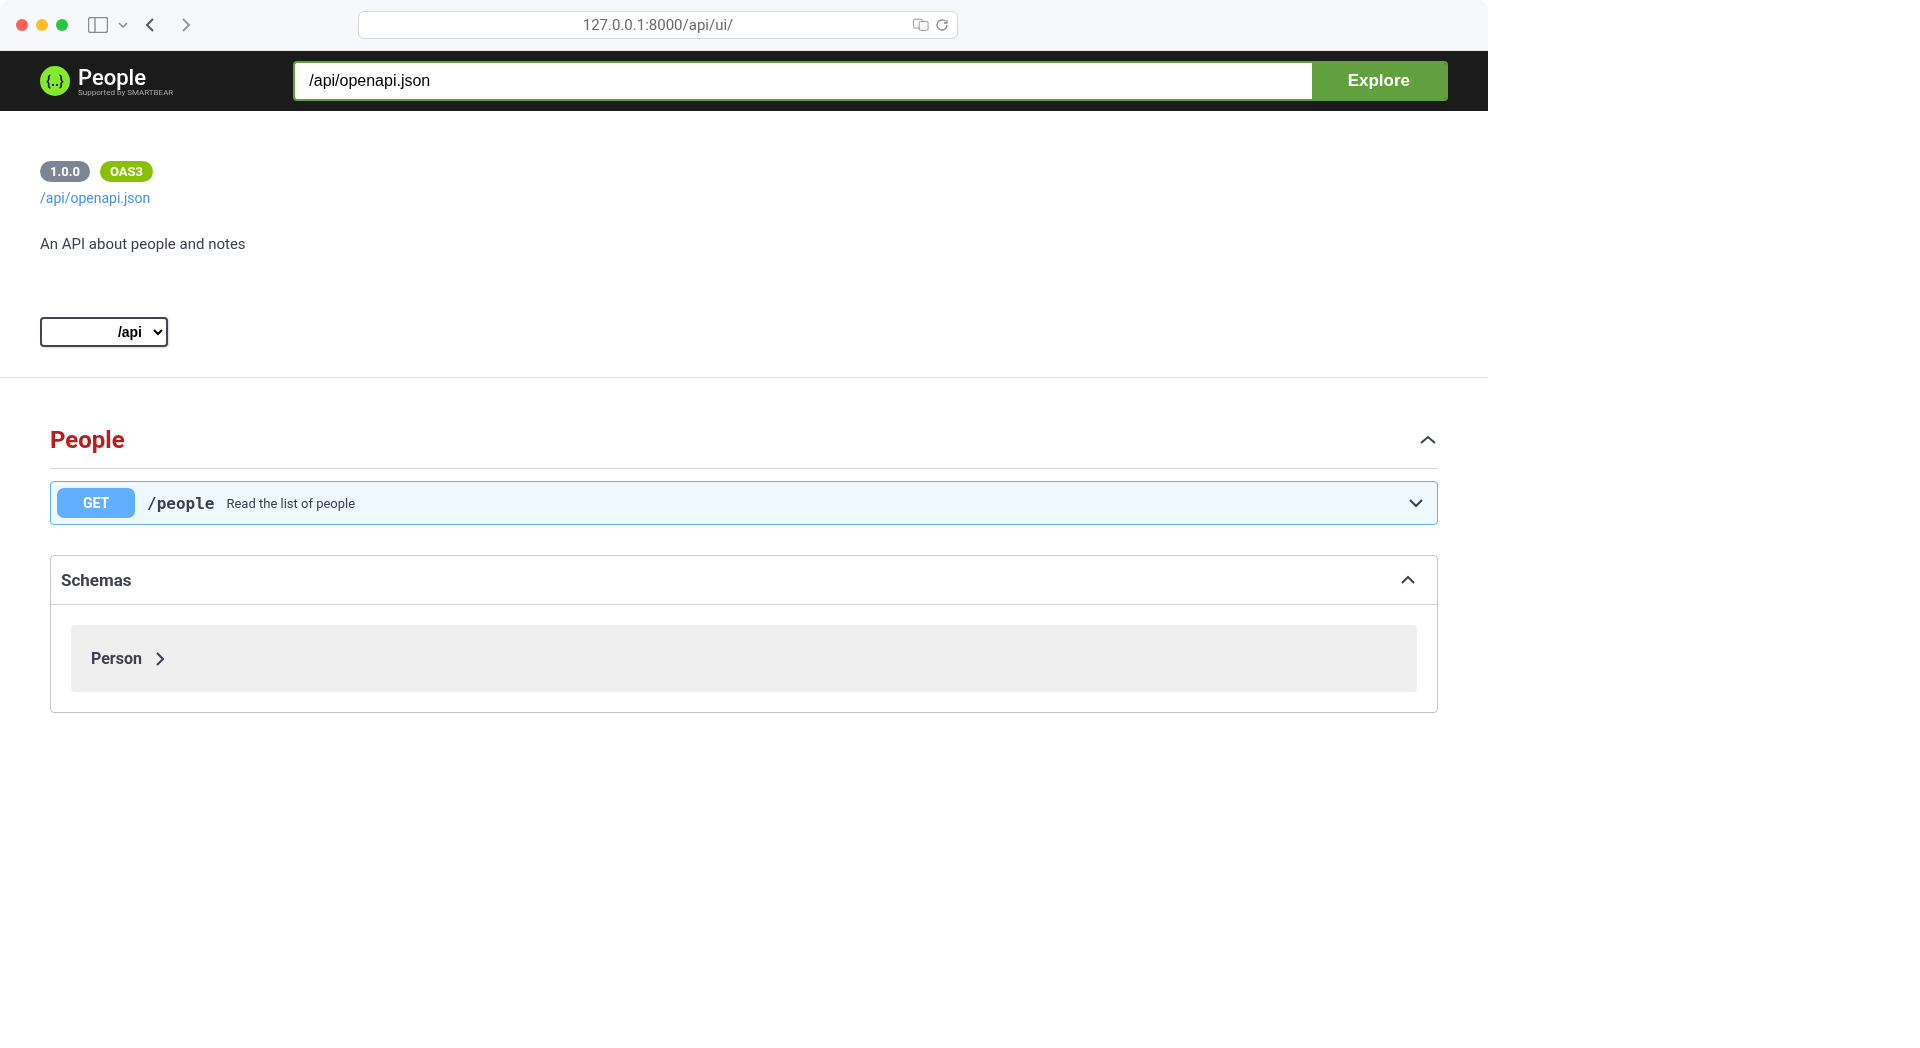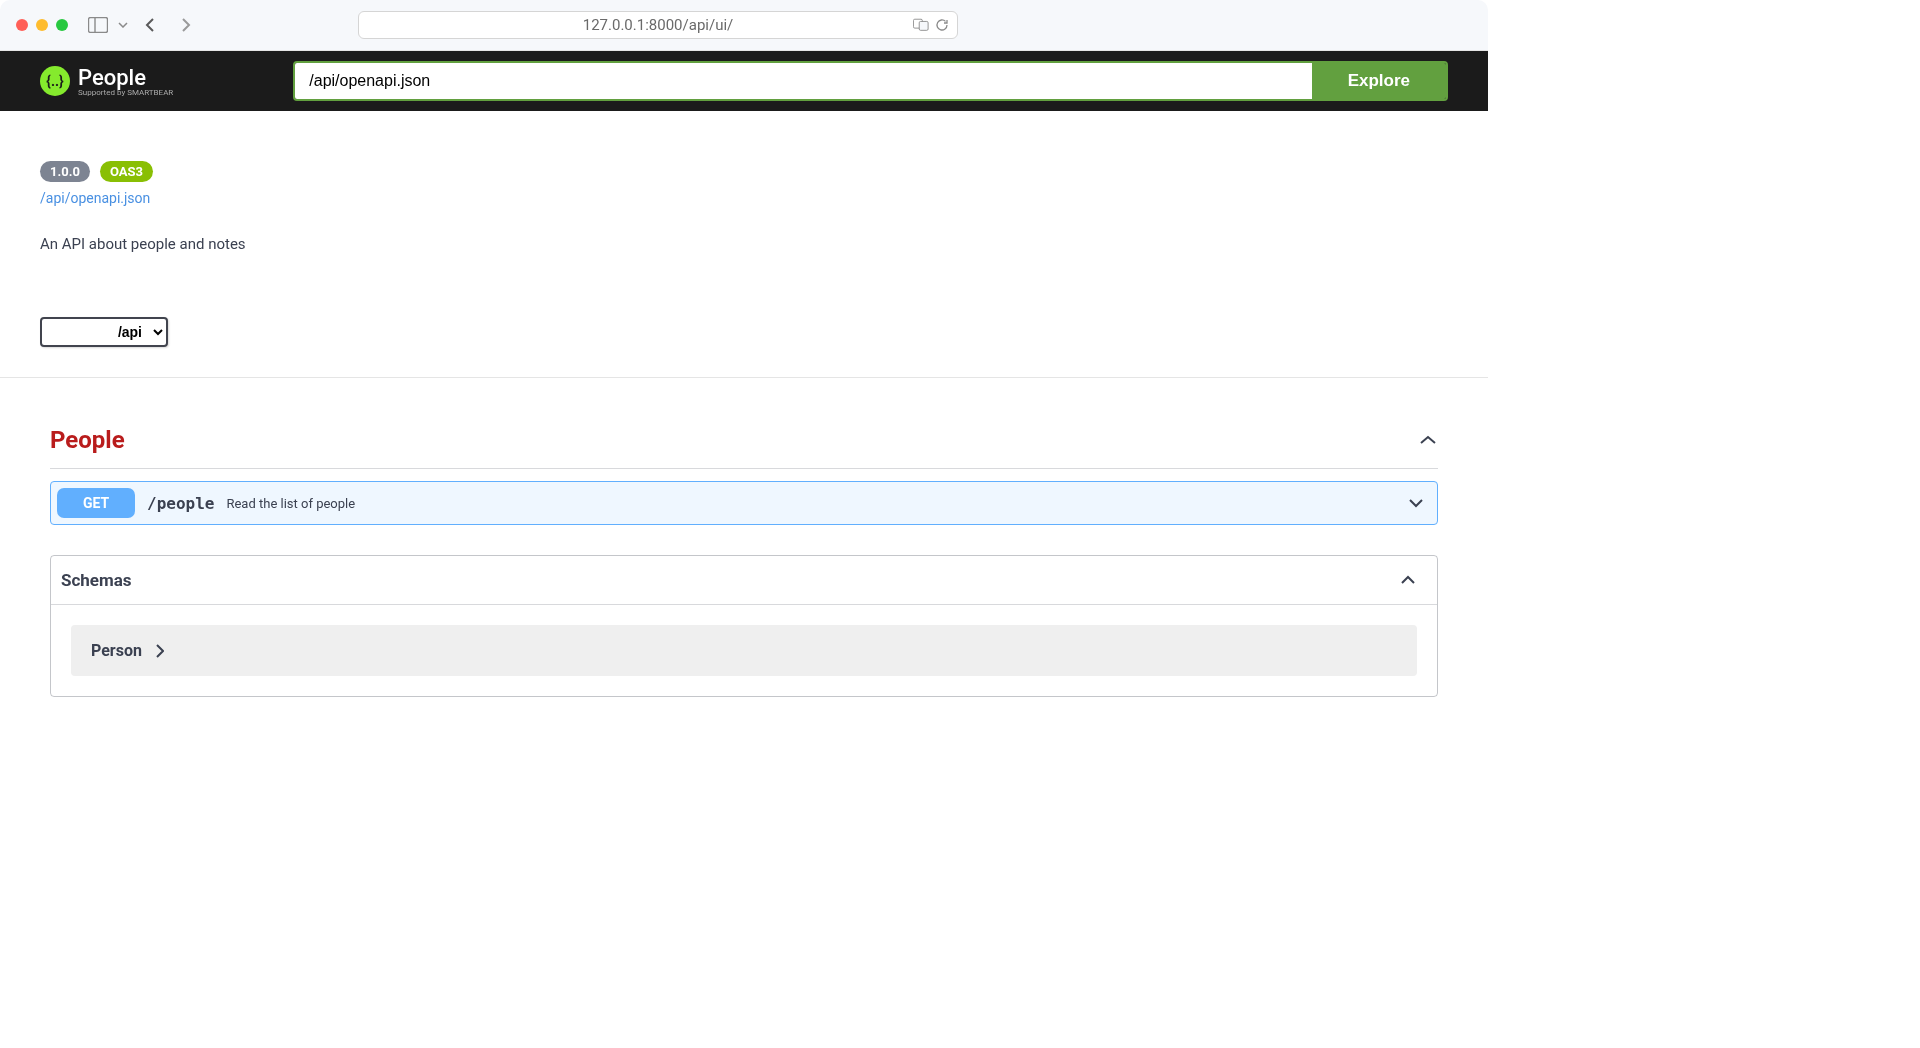--- a/index.html
+++ b/index.html
@@ -209,21 +209,21 @@
       align-items: center;
       padding: 14px 20px 14px 10px;
       border-bottom: 1px solid rgba(59,65,81,0.2);
       cursor: pointer;
     }
     .schemas-title { font-size: 17px; font-weight: 700; color: #3b4151; }
     .schema-body { padding: 20px; }
     .schema-item {
       background: #efefef;
       border-radius: 4px;
-      padding: 16px 20px;
+      padding: 24px 20px;
       display: flex;
       align-items: center;
       gap: 14px;
       cursor: pointer;
     }
     .schema-name { font-size: 16px; font-weight: 700; color: #3b4151; }
     
     .chev-up, .chev-down, .chev-right { display: inline-flex; }
   </style>
 </head>

